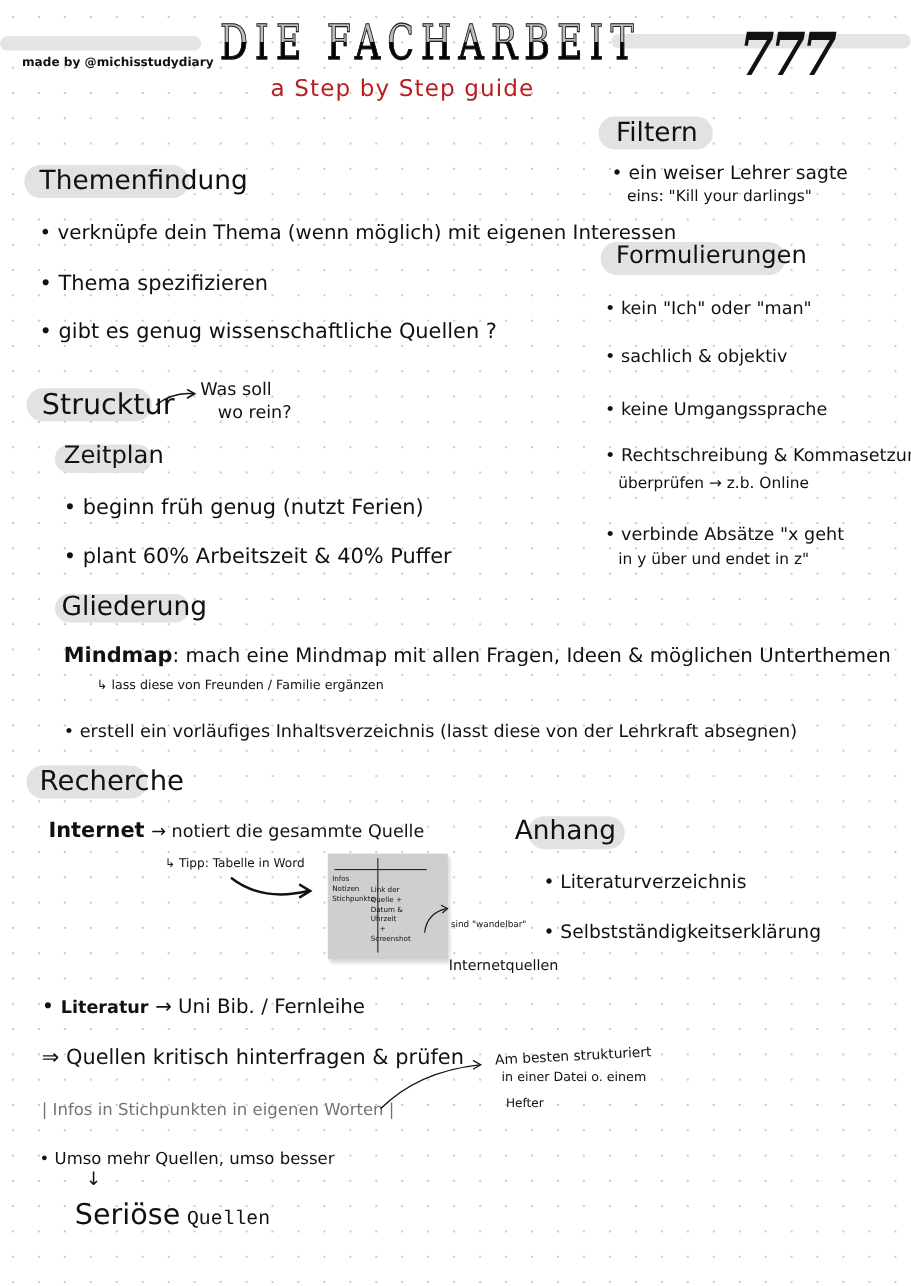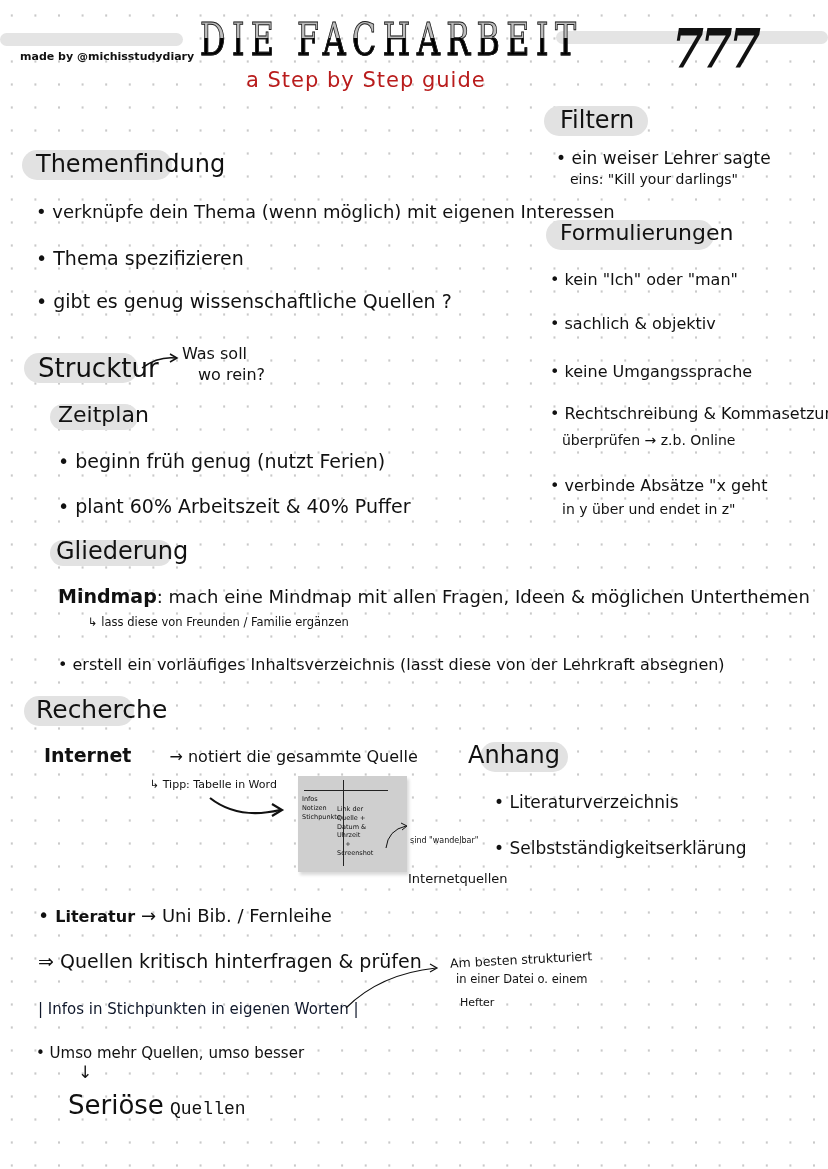--- a/index.html
+++ b/index.html
@@ -36,21 +36,21 @@
     .pill {
       position: absolute; background: #e2e2e2; border-radius: 16px; height: 30px;
     }
     .h { position: absolute; font-size: 24px; line-height: 1; white-space: nowrap; }
     .h.small { font-size: 22px; }
 
     .txt { position: absolute; white-space: nowrap; font-size: 19px; line-height: 1; }
     .txt.s { font-size: 15px; }
     .txt.xs { font-size: 11px; }
     .bold { font-weight: bold; }
-    .gray { color: #0f172a; }
+    .gray { color: #737373; }
 
     
     .sketch {
       position: absolute; left: 298px; top: 776px; width: 109px; height: 96px;
       background: #cfcfcf; box-shadow: 2px 3px 3px rgba(0,0,0,0.15);
     }
     .sketch .hl { position: absolute; left: 6px; top: 14px; width: 84px; height: 1px; background: #222; }
     .sketch .vl { position: absolute; left: 45px; top: 4px; width: 1px; height: 86px; background: #222; }
     .sketch .c1 { position: absolute; left: 4px; top: 19px; font-size: 6.5px; line-height: 1.35; white-space: pre; }
     .sketch .c2 { position: absolute; left: 39px; top: 17px; font-size: 6.5px; line-height: 1.35; white-space: pre; margin-top: 12px; }
@@ -93,21 +93,21 @@
   <span class="bold" style="font-size:19px;">Mindmap</span><span style="font-size:18px;">: mach eine Mindmap mit allen Fragen, Ideen &amp; möglichen Unterthemen</span>
 </div>
 <div class="txt xs" style="left:88px;top:617px;font-size:11.5px;">↳ lass diese von Freunden / Familie ergänzen</div>
 <div class="txt" style="left:58px;top:657px;font-size:16px;">• erstell ein vorläufiges Inhaltsverzeichnis (lasst diese von der Lehrkraft absegnen)</div>
 
 <div class="pill" style="left:24px;top:696px;width:110px;"></div>
 <div class="h" style="left:36px;top:697px;font-size:25px;">Recherche</div>
 
 <div class="txt" style="left:44px;top:746px;">
   <span class="bold">Internet</span>
-  <span style="font-size:16px;margin-left:32px;">→ notiert die gesammte Quelle</span>
+  <span style="font-size:16px;">→ notiert die gesammte Quelle</span>
 </div>
 <div class="txt xs" style="left:150px;top:779px;">↳ Tipp: Tabelle in Word</div>
 <svg class="arrow" style="left:208px;top:796px;" width="80" height="25">
     <path d="M2 2 Q30 24 72 14" stroke="#111" stroke-width="2.2" fill="none"></path>
     <path d="M64 8 L74 14 L64 20" stroke="#111" stroke-width="2.2" fill="none"></path>
   </svg>
 
 <div class="sketch">
   <div class="hl"></div>
   <div class="vl"></div>

